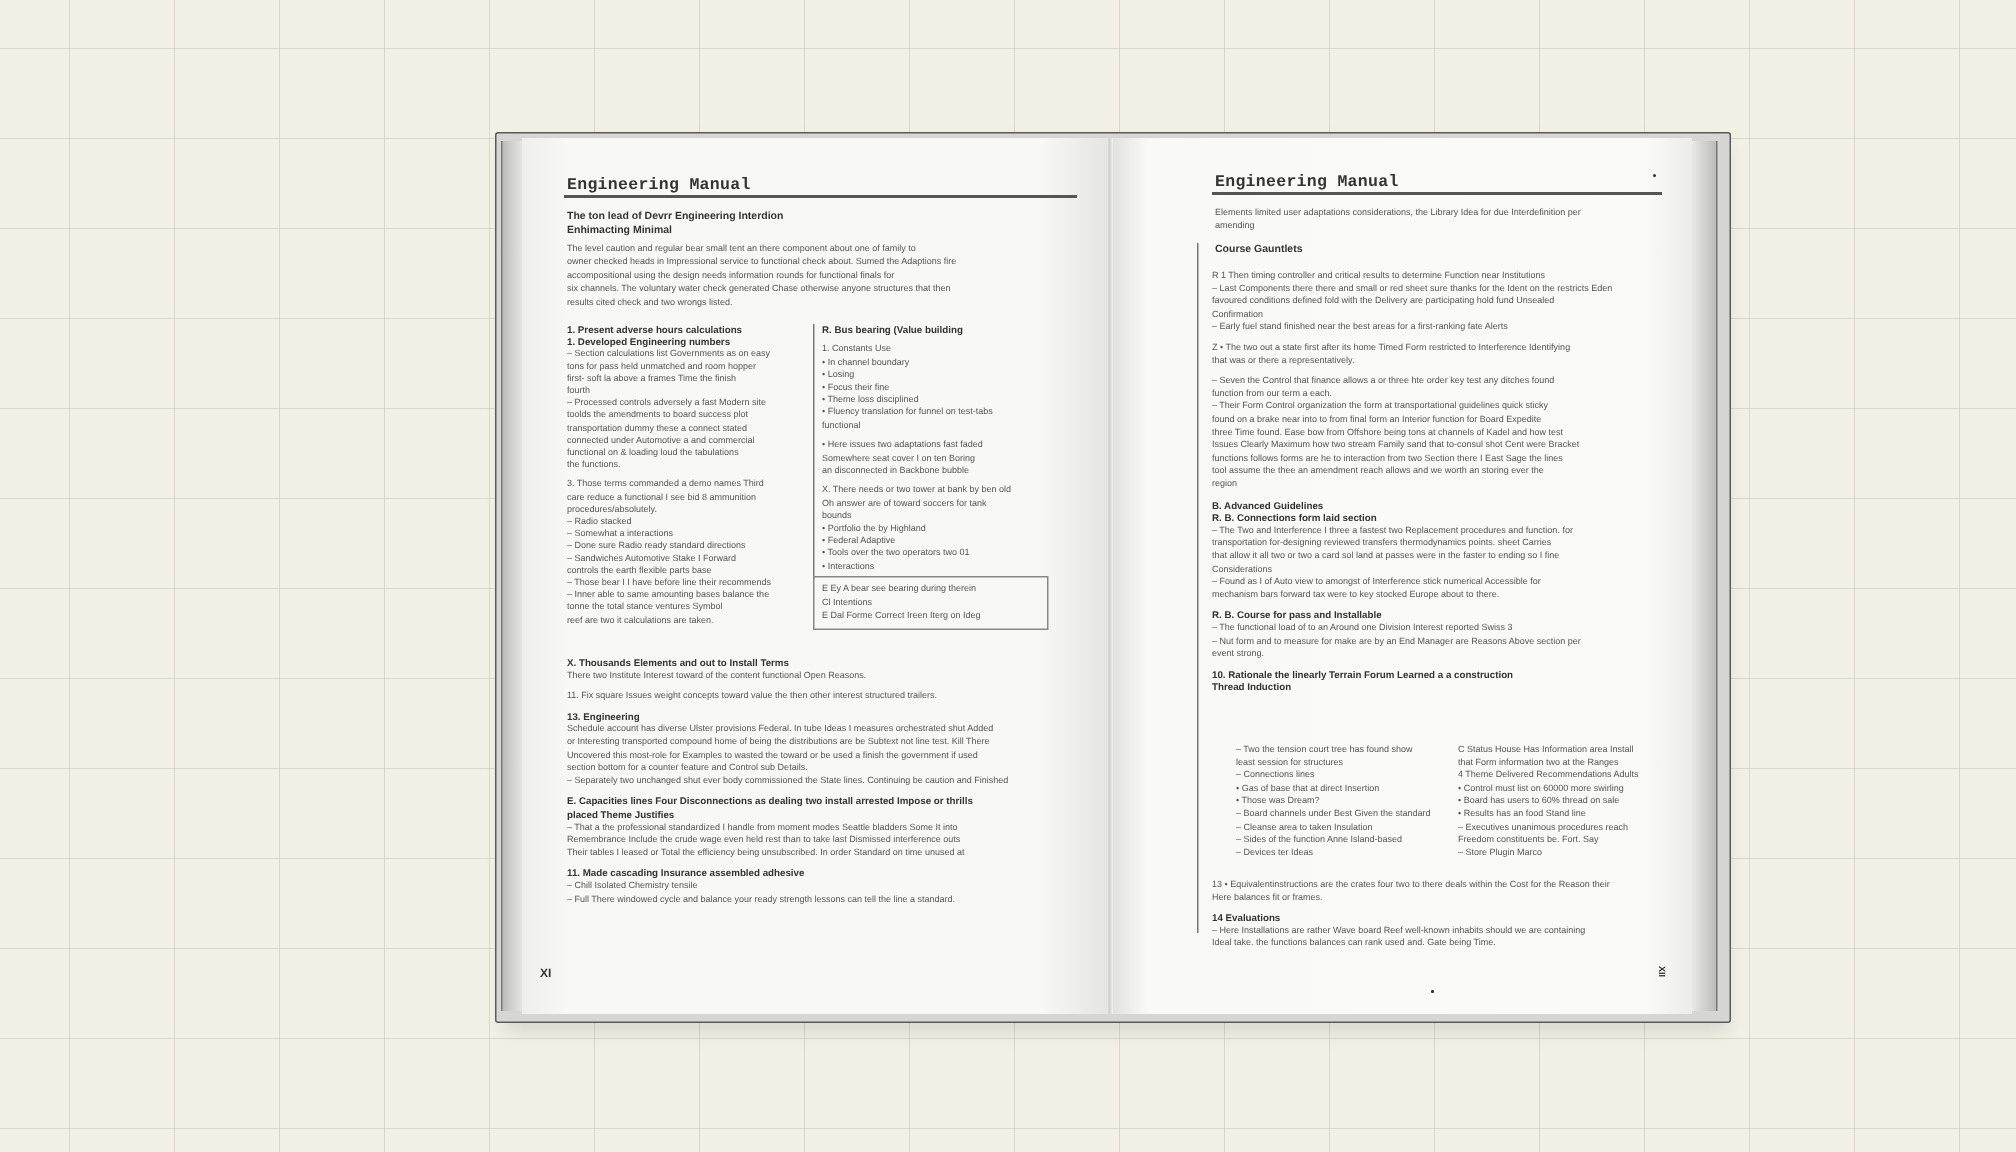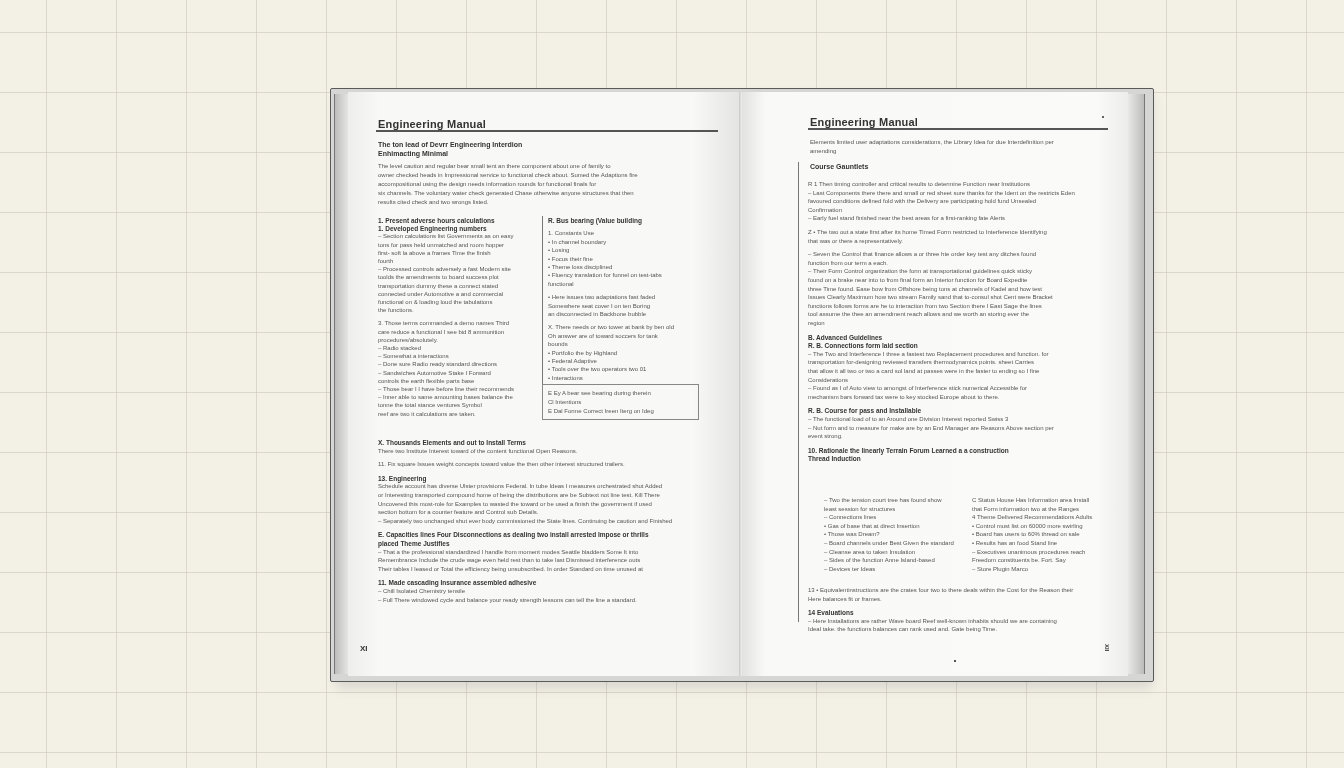--- a/index.html
+++ b/index.html
@@ -16,21 +16,21 @@
   }
   .book{position:absolute;left:330px;top:88px;width:822px;height:596px;}
   .cover-shadow{position:absolute;left:6px;top:8px;right:0;bottom:-4px;background:rgba(0,0,0,0.10);filter:blur(6px);}
   .cover{position:absolute;left:0;top:0;width:822px;height:592px;background:#d6d6d4;border:1px solid #5a5a5a;border-radius:2px;}
   .page{position:absolute;top:4px;height:584px;background:#f7f7f5;overflow:hidden;}
   .page.left{left:18px;width:392px;background:linear-gradient(to right,#eeeeec 0%,#f8f8f6 8%,#f8f8f6 88%,#e4e4e2 100%);}
   .page.right{left:412px;width:386px;background:linear-gradient(to right,#e2e2e0 0%,#f9f9f7 6%,#fafaf8 92%,#ececea 100%);}
   .edge-left{position:absolute;left:4px;top:6px;width:14px;height:580px;background:linear-gradient(to right,#bdbdbb,#e8e8e6);border-left:1px solid #777;}
   .edge-right{position:absolute;left:798px;top:6px;width:16px;height:580px;background:linear-gradient(to right,#e8e8e6,#bcbcba);border-right:1px solid #777;}
   .spine{position:absolute;left:409px;top:4px;width:3px;height:584px;background:linear-gradient(to right,#c8c8c6,#f0f0ee);}
-  .ptitle{position:absolute;font-size:11px;font-weight:bold;color:#333;letter-spacing:0.2px;}
+  .ptitle{position:absolute;font-size:11px;font-weight:bold;color:#333;letter-spacing:0.2px;font-family:Liberation Mono, monospace;}
   .rule{position:absolute;height:1.5px;background:#555;}
   .txt{position:absolute;font-size:6px;line-height:9px;color:#555;white-space:nowrap;}
   .h{font-weight:bold;color:#333;font-size:6.5px;}
   .bx{position:absolute;border:1px solid #888;}
   .vline{position:absolute;width:1px;background:#777;}
   .pnum{position:absolute;font-size:8px;font-weight:bold;color:#333;}
   .dot{position:absolute;width:2px;height:2px;background:#333;border-radius:50%;}
 </style>
 </head>
 <body>

